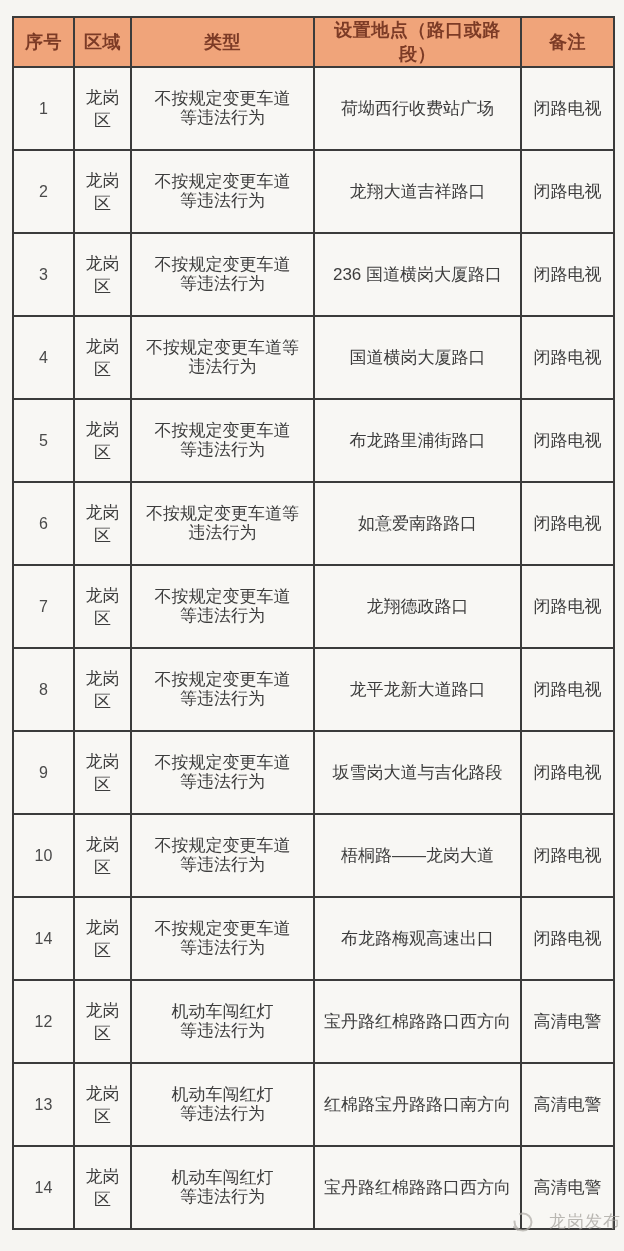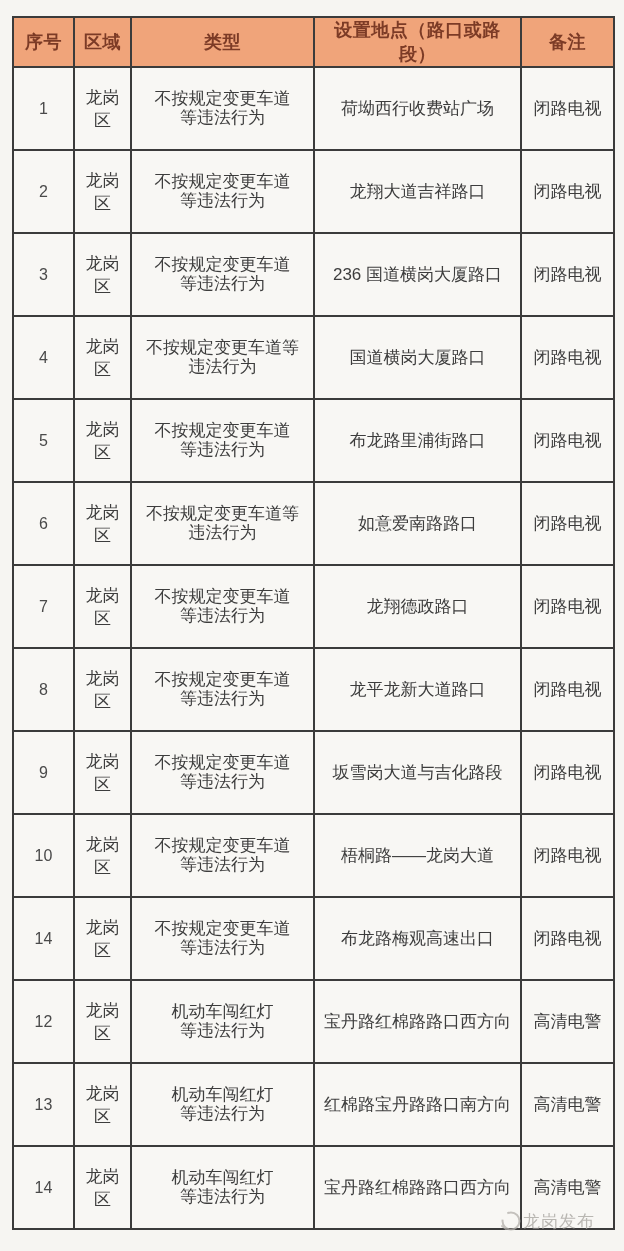--- a/index.html
+++ b/index.html
@@ -54,25 +54,25 @@
     font-size: 17px;
   }
   td.c-no { font-size: 16px; color: #4a4a4a; }
   td.c-type div {
     line-height: 1.1;
   }
   td.c-type div + div {
   }
   .watermark {
     position: absolute;
-    left: 500px;
+    left: 512px;
     top: 1210px;
     display: flex;
-    align-items: flex-start;
-    gap: 1px;
+    align-items: flex-end;
+    gap: 15px;
     opacity: 0.75;
     white-space: nowrap;
   }
   .watermark .wm-icon {
     width: 22px;
     height: 22px;
     display: inline-block;
   }
   .watermark .wm-text {
     color: #a5a29d;

